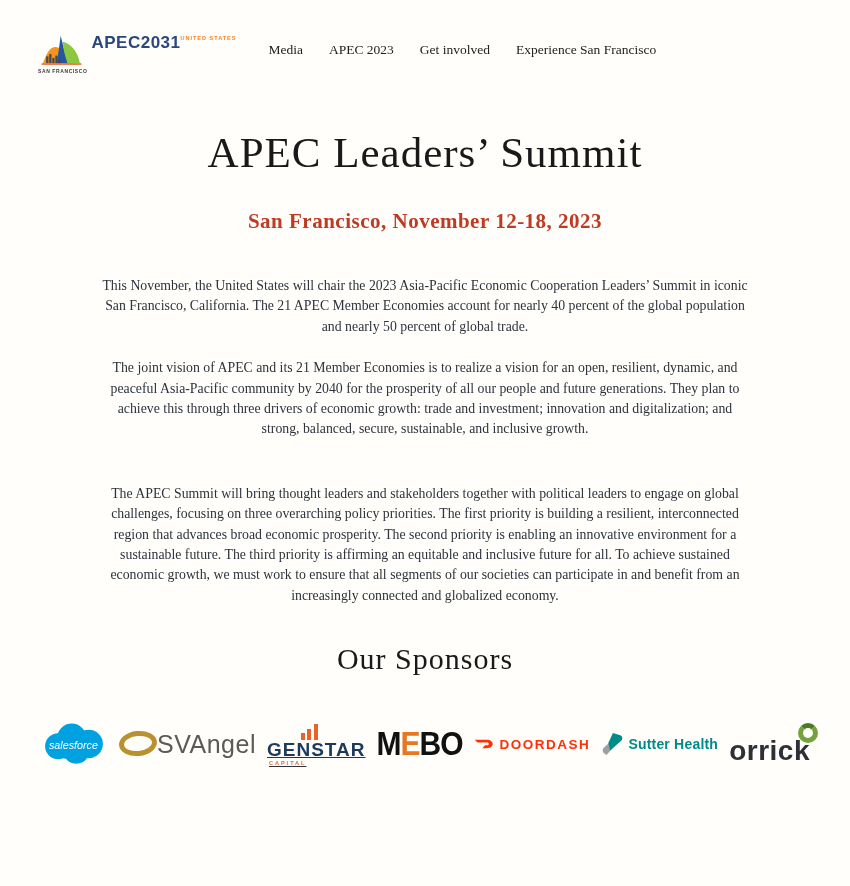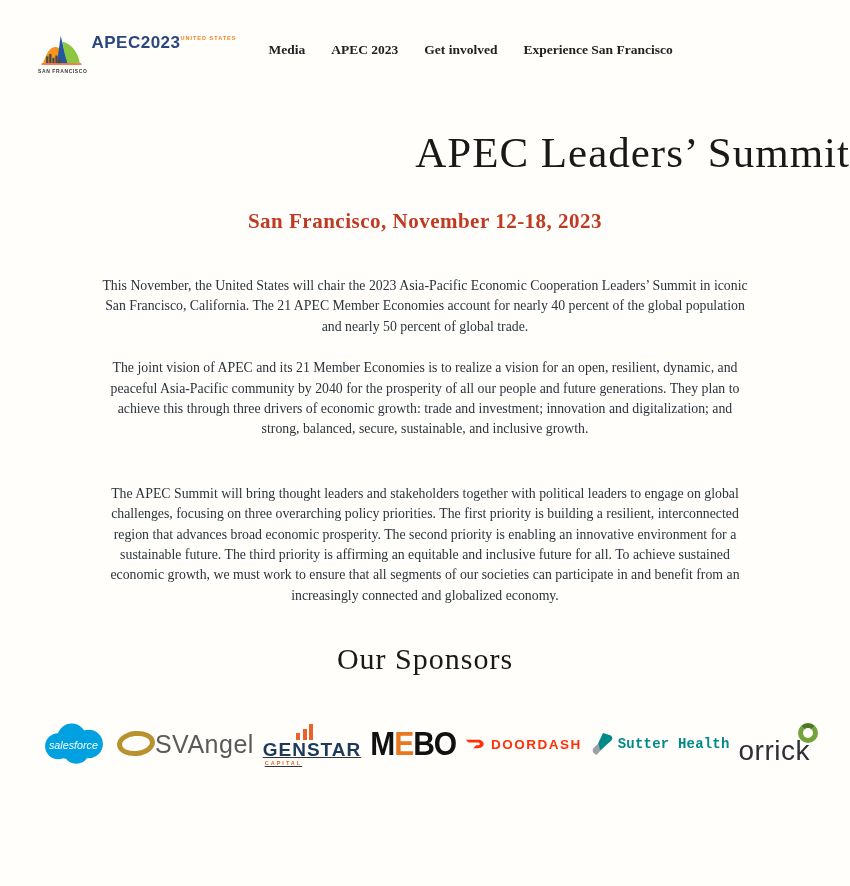--- a/index.html
+++ b/index.html
@@ -26,29 +26,29 @@
   }
   .logo-text { display: flex; flex-direction: row; line-height: 1; margin-top: 2px; }
   .logo-word {
     font-family: "Liberation Sans", sans-serif;
     font-weight: bold; font-size: 17px; color: #29477e; letter-spacing: 0.5px;
   }
   .logo-sub {
     font-family: "Liberation Sans", sans-serif;
     font-size: 5.5px; font-weight: bold; letter-spacing: 1px; color: #f58220; margin-top: 2px;
   }
-  .nav { display: flex; gap: 26px; margin-left: 32px; margin-top: -6px; font-weight: bold; }
+  .nav { display: flex; gap: 26px; margin-left: 32px; margin-top: -6px; }
   .nav-item {
     font-size: 13.5px; color: #222; cursor: pointer; white-space: nowrap;
   }
   
   .main { text-align: center; }
   .page-title {
     margin-top: 44px;
-    font-size: 43px; font-weight: 400; color: #191919; letter-spacing: 1px; text-align: right;
+    font-size: 43px; font-weight: 400; color: #191919; letter-spacing: 1px;
   }
   .page-subtitle {
     margin-top: 32px;
     font-size: 21px; color: #bf3a23; font-weight: 600; letter-spacing: 0.5px;
   }
   .body-copy {
     max-width: 648px; margin: 0 auto;
     font-size: 13.8px; line-height: 1.48; color: #2c333c;
   }
   .p1 { margin-top: 42px; }
@@ -102,32 +102,32 @@
   .mebo .orange { color: #e87722; }
   
   .dd { display: flex; align-items: center; gap: 6px; }
   .dd-name {
     font-family: "Liberation Sans", sans-serif; font-weight: bold;
     font-size: 13.5px; color: #ff3008; letter-spacing: 1.5px;
   }
   
   .sut { display: flex; align-items: center; gap: 5px; }
   .sut-name {
-    font-family: Liberation Mono, monospace; font-weight: bold;
+    font-family: Liberation Sans, sans-serif; font-weight: bold;
     font-size: 14px; color: #008b88; letter-spacing: 0.2px;
   }
   
   .orr { position: relative; padding-top: 14px; }
   .orr-ring {
     position: absolute; top: 0; right: -8px;
     width: 20px; height: 20px; border-radius: 50%;
     border: 5px solid #74a33c; border-top-color: #4c7b25;
   }
   .orr-name {
-    font-family: "Liberation Sans", sans-serif; font-weight: 400;
+    font-family: "Liberation Sans", sans-serif; font-weight: 700;
     font-size: 28px; color: #2e3038; letter-spacing: 0.5px; line-height: 1;
   }
 </style>
 </head>
 <body>
 
 <div class="header">
   <div class="logo">
     <div class="logo-icon-wrap">
       <svg width="46" height="38" viewBox="0 0 60 48">
@@ -140,21 +140,21 @@
           <rect x="16" y="33" width="3" height="7"></rect>
           <rect x="20" y="30" width="3" height="10"></rect>
           <rect x="24" y="34" width="3" height="6"></rect>
         </g>
         <rect x="2" y="40" width="52" height="2" fill="#e8622b"></rect>
       </svg>
       <span class="logo-city">SAN FRANCISCO</span>
     </div>
     <div class="logo-text">
       <span class="logo-word">APEC</span>
-      <span class="logo-word">2023</span>
+      <span class="logo-word">2031</span>
       <span class="logo-sub">UNITED STATES</span>
     </div>
   </div>
   <nav class="nav">
     <span class="nav-item">Media</span>
     <span class="nav-item">APEC 2023</span>
     <span class="nav-item">Get involved</span>
     <span class="nav-item">Experience San Francisco</span>
   </nav>
 </div>

